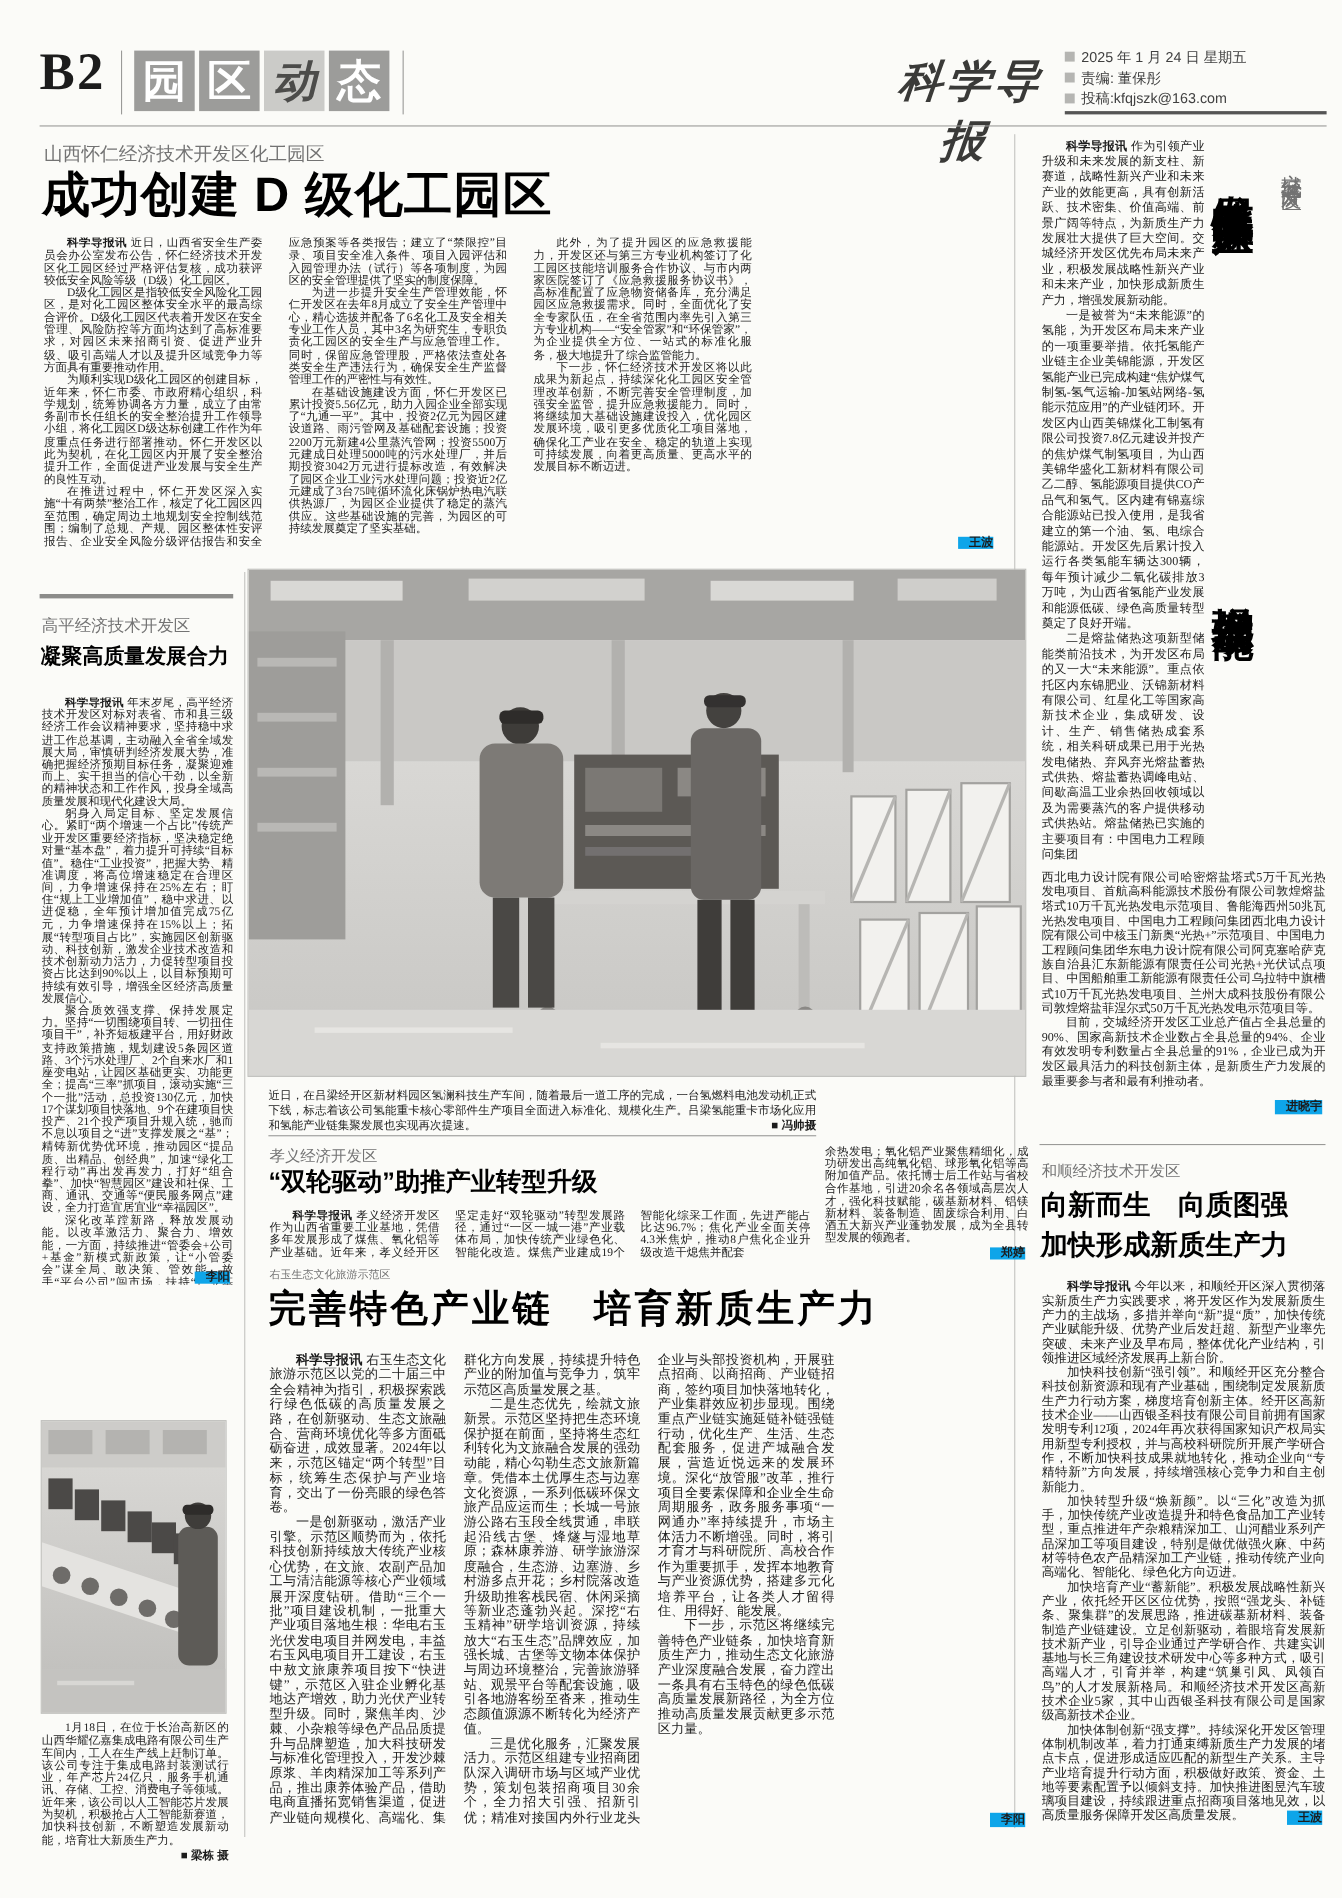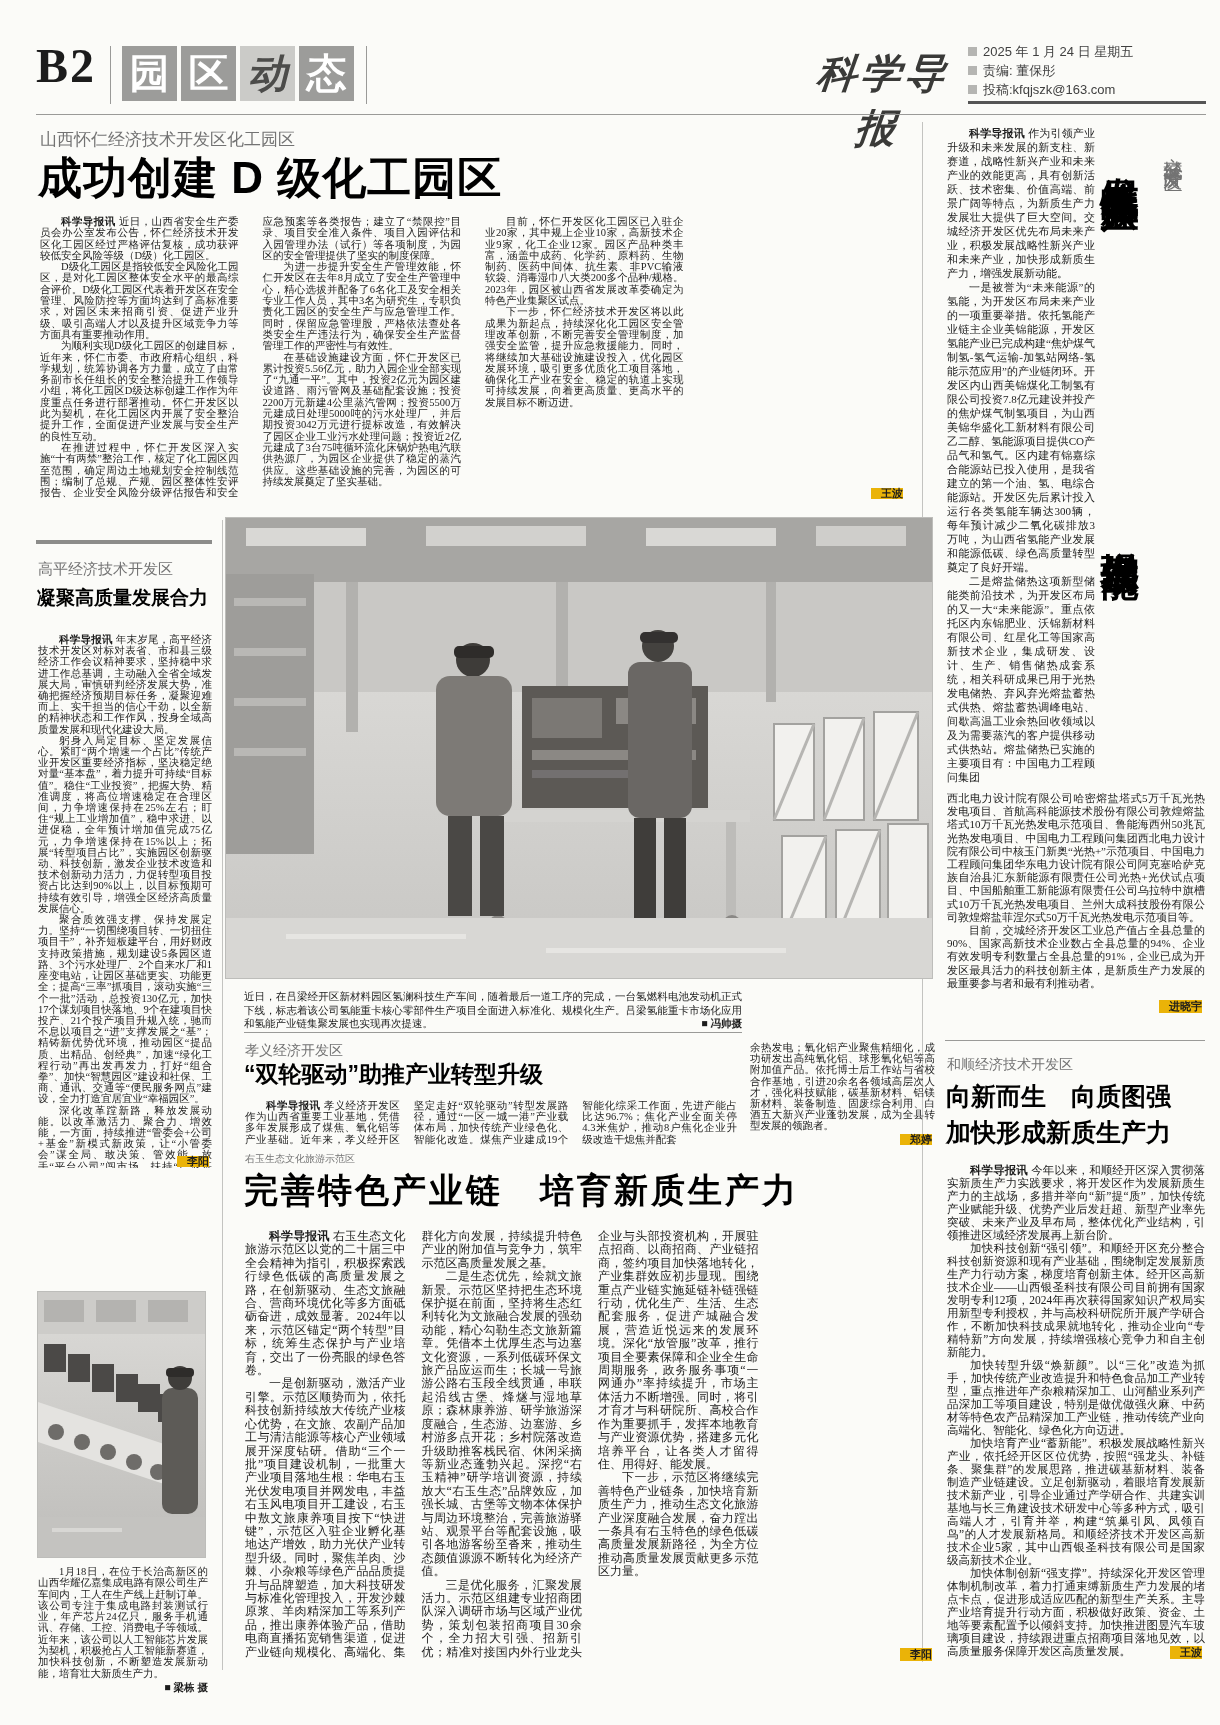--- a/index.html
+++ b/index.html
@@ -3,21 +3,21 @@
 <meta charset="utf-8">
 <style>
   html,body{margin:0;padding:0;}
   body{width:1220px;height:1725px;position:relative;background:#fbfbf8;color:#1c1c1c;
        font-family:"Liberation Serif",serif;-webkit-font-smoothing:antialiased;}
   .abs{position:absolute;}
   .jbody{position:absolute;text-align:justify;overflow:hidden;column-fill:auto;}
   .jbody p{margin:0;text-indent:2em;}
   .jbody b{font-family:"Liberation Sans",sans-serif;}
   .byline{position:absolute;right:3px;bottom:1px;font-weight:bold;font-size:11px;
-          background:#eab308;padding-left:10px;font-family:"Liberation Sans",sans-serif;}
+          background:#0ea5e9;padding-left:10px;font-family:"Liberation Sans",sans-serif;}
   .kicker{font-family:"Liberation Sans",sans-serif;color:#737373;}
   .headline{font-family:"Liberation Sans",sans-serif;font-weight:bold;color:#000;line-height:1.1;}
   .rule{background:#9a9a98;}
   .vtext{writing-mode:vertical-rl;text-orientation:upright;}
   .sq{display:inline-block;width:9px;height:9px;background:#b5b5b2;margin-right:6px;}
   .secbox{width:55px;height:55px;background:#9c9c9a;color:#fff;display:flex;align-items:center;
           justify-content:center;font-size:40px;font-weight:bold;font-family:"Liberation Sans",sans-serif;}
   .secbox.alt{background:#cbcbc8;color:#4c4c4a;font-style:italic;font-family:"DejaVu Serif",serif;}
   .credit{font-weight:bold;font-family:"Liberation Sans",sans-serif;white-space:nowrap;}
   svg{display:block;}
@@ -47,21 +47,21 @@
 
 <div class="abs kicker" style="left:40px;top:128px;font-size:17px;">山西怀仁经济技术开发区化工园区</div>
 <div class="abs headline" style="left:38px;top:154px;font-size:44px;letter-spacing:1px;">成功创建 D 级化工园区</div>
 <div class="jbody" style="left:40px;top:216px;width:866px;height:284px;column-count:4;column-gap:24px;font-size:10.5px;line-height:11.3px;">
   <p class="para"><b>科学导报讯 </b>近日，山西省安全生产委员会办公室发布公告，怀仁经济技术开发区化工园区经过严格评估复核，成功获评较低安全风险等级（D级）化工园区。</p>
     <p class="para">D级化工园区是指较低安全风险化工园区，是对化工园区整体安全水平的最高综合评价。D级化工园区代表着开发区在安全管理、风险防控等方面均达到了高标准要求，对园区未来招商引资、促进产业升级、吸引高端人才以及提升区域竞争力等方面具有重要推动作用。</p>
     <p class="para">为顺利实现D级化工园区的创建目标，近年来，怀仁市委、市政府精心组织，科学规划，统筹协调各方力量，成立了由常务副市长任组长的安全整治提升工作领导小组，将化工园区D级达标创建工作作为年度重点任务进行部署推动。怀仁开发区以此为契机，在化工园区内开展了安全整治提升工作，全面促进产业发展与安全生产的良性互动。</p>
     <p class="para">在推进过程中，怀仁开发区深入实施“十有两禁”整治工作，核定了化工园区四至范围，确定周边土地规划安全控制线范围；编制了总规、产规、园区整体性安评报告、企业安全风险分级评估报告和安全应急预案等各类报告；建立了“禁限控”目录、项目安全准入条件、项目入园评估和入园管理办法（试行）等各项制度，为园区的安全管理提供了坚实的制度保障。</p>
     <p class="para">为进一步提升安全生产管理效能，怀仁开发区在去年8月成立了安全生产管理中心，精心选拔并配备了6名化工及安全相关专业工作人员，其中3名为研究生，专职负责化工园区的安全生产与应急管理工作。同时，保留应急管理股，严格依法查处各类安全生产违法行为，确保安全生产监督管理工作的严密性与有效性。</p>
     <p class="para">在基础设施建设方面，怀仁开发区已累计投资5.56亿元，助力入园企业全部实现了“九通一平”。其中，投资2亿元为园区建设道路、雨污管网及基础配套设施；投资2200万元新建4公里蒸汽管网；投资5500万元建成日处理5000吨的污水处理厂，并后期投资3042万元进行提标改造，有效解决了园区企业工业污水处理问题；投资近2亿元建成了3台75吨循环流化床锅炉热电汽联供热源厂，为园区企业提供了稳定的蒸汽供应。这些基础设施的完善，为园区的可持续发展奠定了坚实基础。</p>
-    <p class="para">目前，怀仁开发区化工园区已入驻企业20家，其中规上企业10家，高新技术企业9家，化工企业12家。园区产品种类丰富，涵盖中成药、化学药、原料药、生物制药、医药中间体、抗生素、非PVC输液软袋、消毒湿巾八大类200多个品种/规格。2023年，园区被山西省发展改革委确定为特色产业集聚区试点。</p>
+    <p class="para">此外，为了提升园区的应急救援能力，开发区还与第三方专业机构签订了化工园区技能培训服务合作协议、与市内两家医院签订了《应急救援服务协议书》，高标准配置了应急物资储备库，充分满足园区应急救援需求。同时，全面优化了安全专家队伍，在全省范围内率先引入第三方专业机构——“安全管家”和“环保管家”，为企业提供全方位、一站式的标准化服务，极大地提升了综合监管能力。</p>
     <p class="para">下一步，怀仁经济技术开发区将以此成果为新起点，持续深化化工园区安全管理改革创新，不断完善安全管理制度，加强安全监管，提升应急救援能力。同时，将继续加大基础设施建设投入，优化园区发展环境，吸引更多优质化工项目落地，确保化工产业在安全、稳定的轨道上实现可持续发展，向着更高质量、更高水平的发展目标不断迈进。</p>
     <span class="byline">王波</span>
 </div>
 
 <div class="abs" style="left:922px;top:122px;width:1px;height:1540px;background:#c3c3c0;"></div>
 <div class="abs" style="left:222px;top:520px;width:1px;height:1150px;background:#c3c3c0;"></div>
 
 <div class="abs" style="left:36px;top:540px;width:176px;height:4px;background:#8c8c8a;"></div>
 <div class="abs kicker" style="left:38px;top:560px;font-size:15px;">高平经济技术开发区</div>
 <div class="abs headline" style="left:37px;top:588px;font-size:19px;">凝聚高质量发展合力</div>

